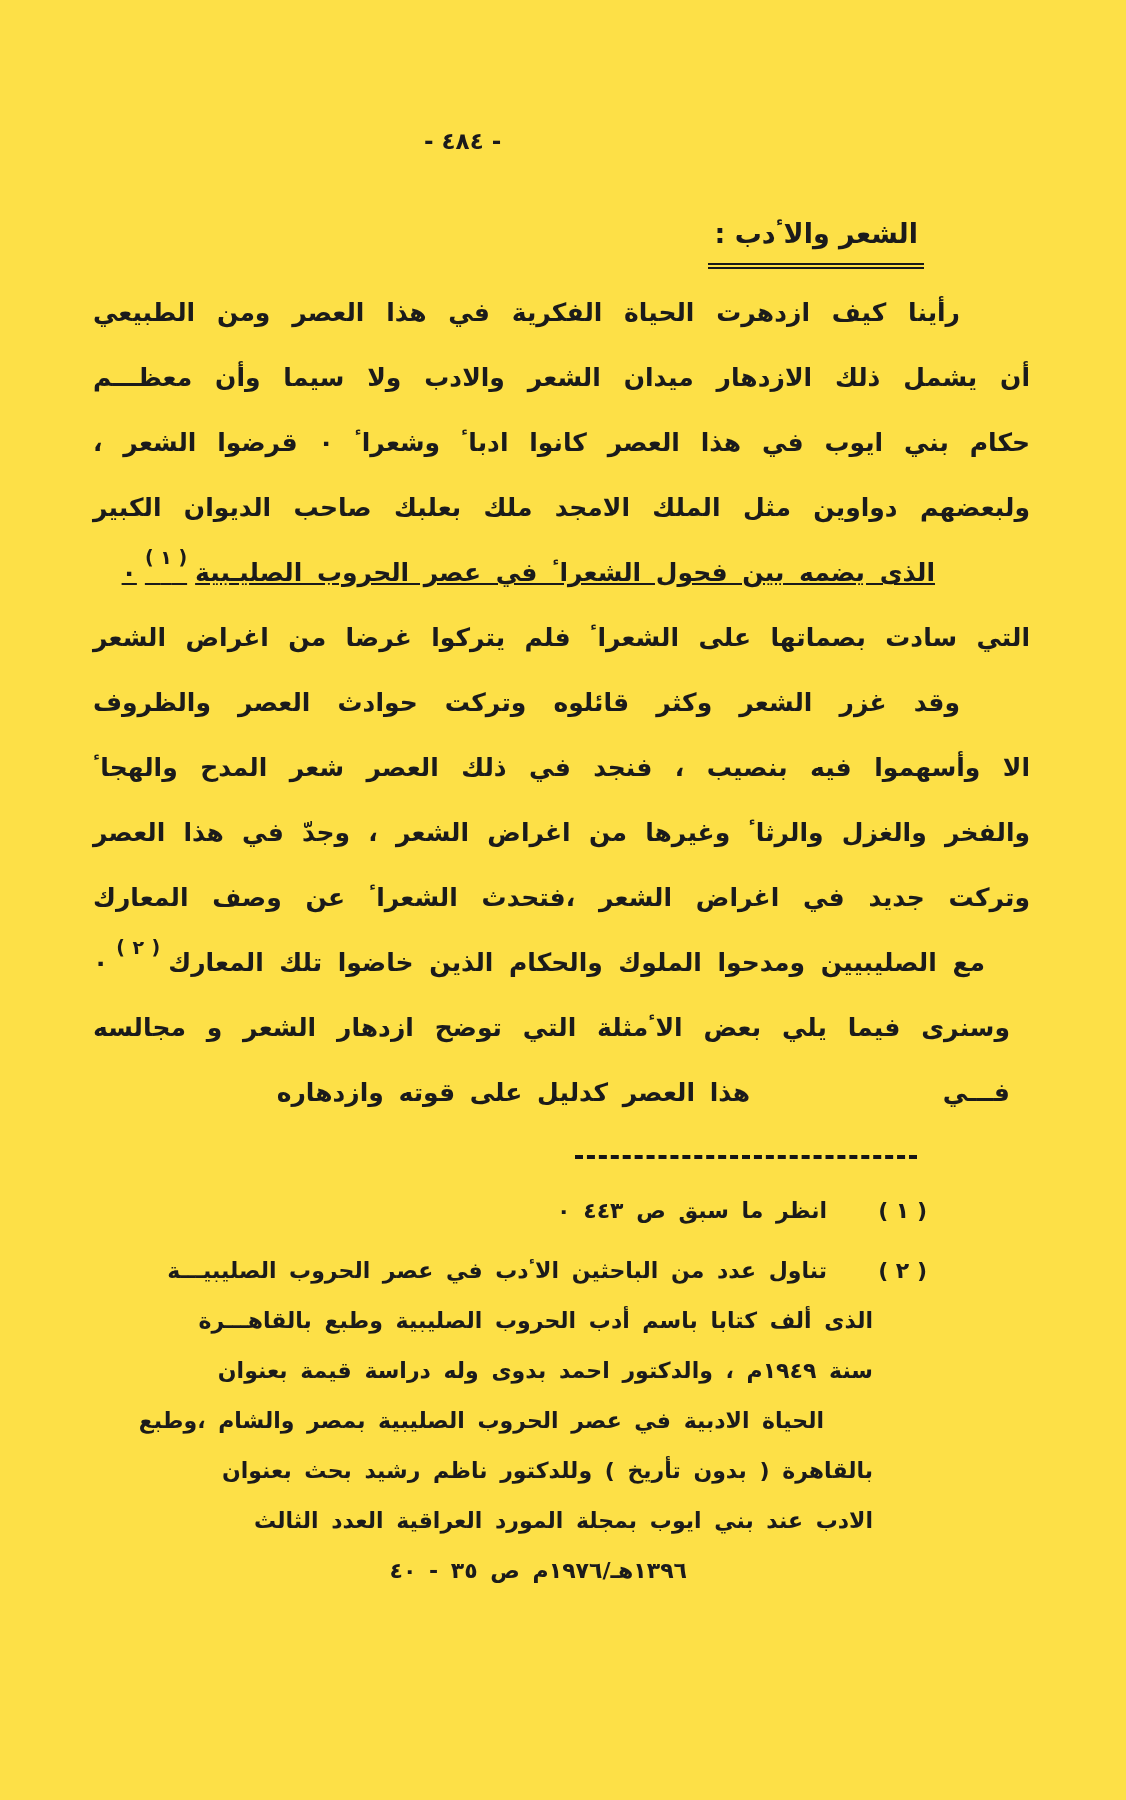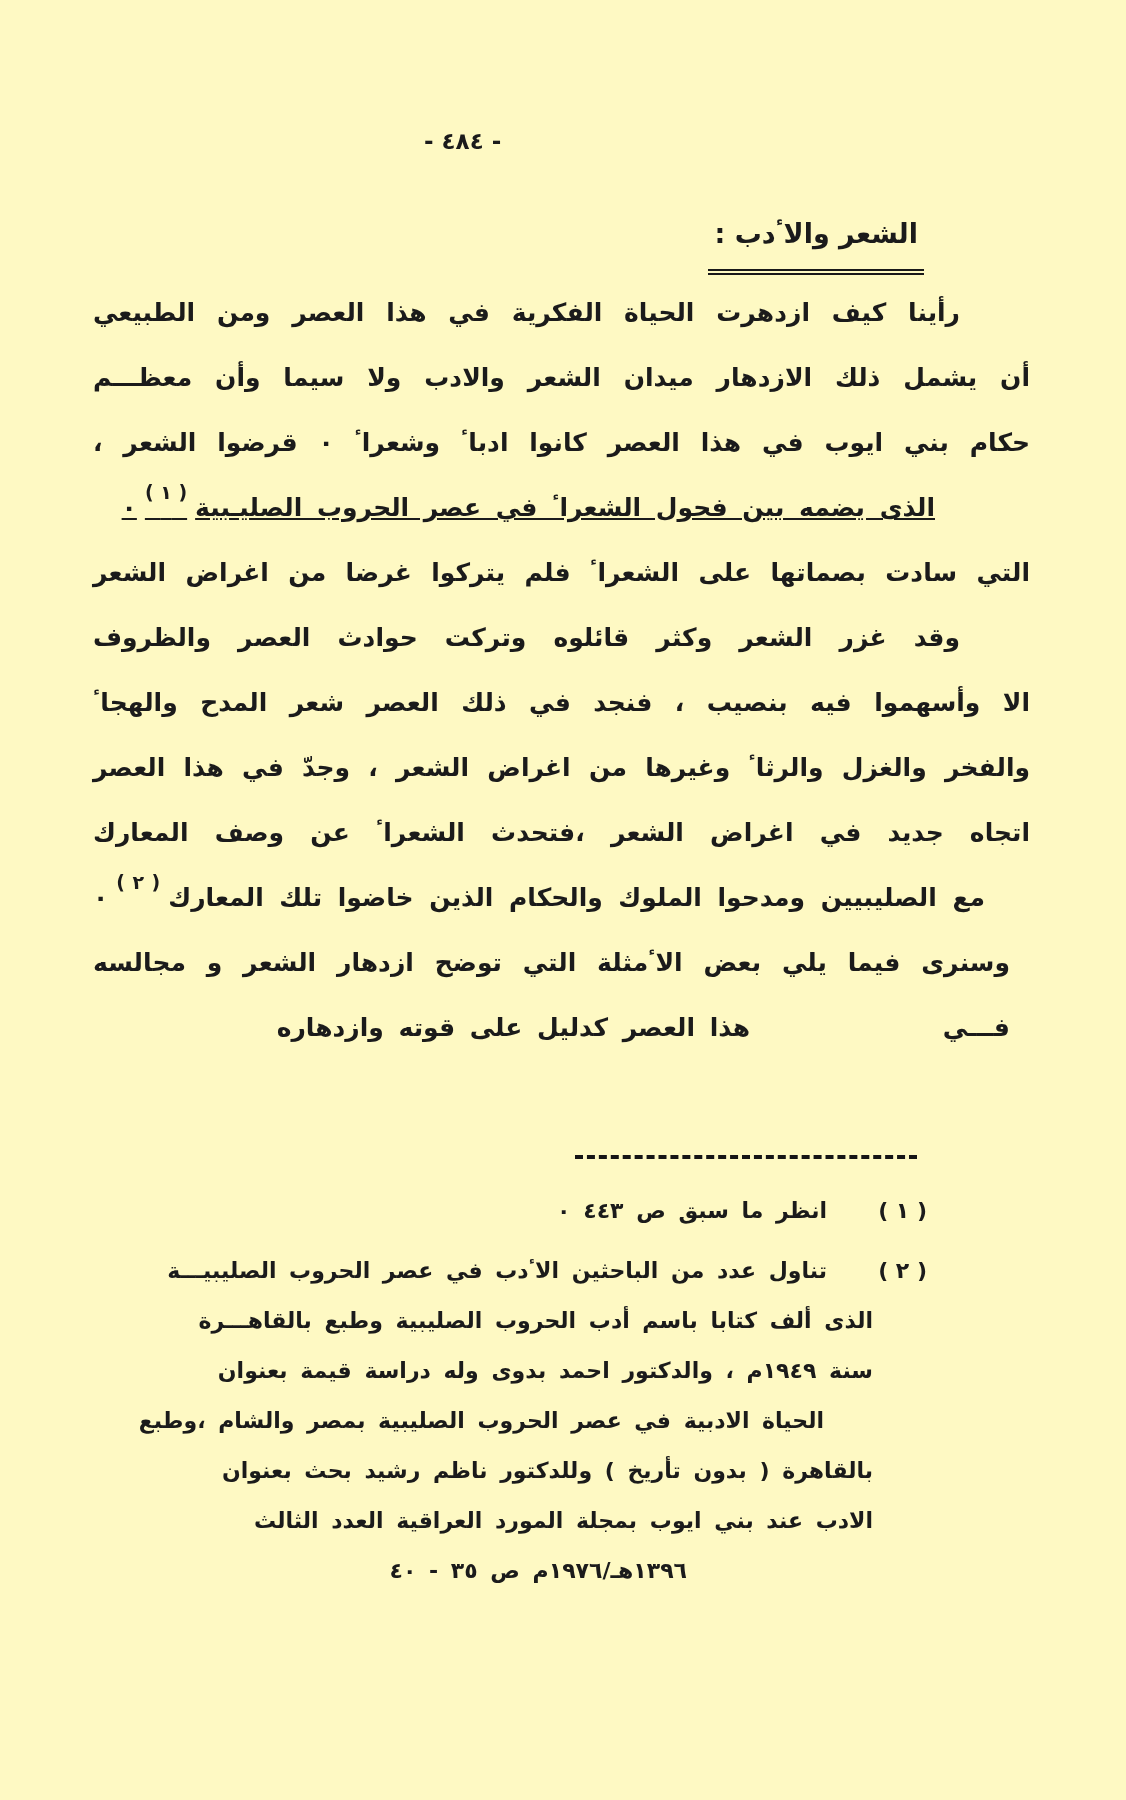--- a/index.html
+++ b/index.html
@@ -1,34 +1,34 @@
 <!DOCTYPE html>
 <html lang="ar"><head>
 <meta charset="utf-8">
 <style>
   html,body{margin:0;padding:0;background:#e8e8e8;}
   .page{
     position:relative;
     width:1126px;height:1800px;
     margin:0 auto;
-    background:#fef9c3;
+    background:#fde047;
     color:#1b1b1b;
     font-family:"DejaVu Sans",sans-serif;
     direction:rtl;
     overflow:hidden;
   }
   .page-number{
     position:absolute;top:128px;left:424px;
     font-size:23px;font-weight:bold;letter-spacing:4px;
     white-space:nowrap;
   }
   .heading{
     position:absolute;top:218px;right:202px;
     font-size:27px;font-weight:bold;
-    padding:0 6px 20px 6px;
+    padding:0 6px 14px 6px;
     border-bottom:6px double #191919;
     white-space:nowrap;
   }
   .body-text{
     position:absolute;top:280px;right:96px;left:93px;
     font-size:25px;font-weight:bold;
     line-height:65px;
     word-spacing:6px;
   }
   .line{
@@ -81,26 +81,27 @@
 <div class="page">
 
   <div class="page-number">- ٤٨٤ -</div>
 
   <div class="heading">الشعر والاٴدب :</div>
 
   <div class="body-text">
     <div class="line pr70">رأينا كيف ازدهرت الحياة الفكرية في هذا العصر ومن الطبيعي</div>
     <div class="line">أن يشمل ذلك الازدهار ميدان الشعر والادب ولا سيما وأن معظـــم</div>
     <div class="line">حكام بني ايوب في هذا العصر كانوا ادباٴ وشعراٴ ٠ قرضوا الشعر ،</div>
+    <div class="line">ولبعضهم دواوين مثل الملك الامجد ملك بعلبك صاحب الديوان الكبير</div>
     <div class="line nat pr95"><span>الذى يضمه بين فحول الشعراٴ في عصر الحروب الصليـبية</span><span class="fnref">( ١ )</span><span>٠</span></div>
     <div class="line">التي سادت بصماتها على الشعراٴ فلم يتركوا غرضا من اغراض الشعر</div>
     <div class="line pr70">وقد غزر الشعر وكثر قائلوه وتركت حوادث العصر والظروف</div>
     <div class="line">الا وأسهموا فيه بنصيب ، فنجد في ذلك العصر شعر المدح والهجاٴ</div>
     <div class="line">والفخر والغزل والرثاٴ وغيرها من اغراض الشعر ، وجدّ في هذا العصر</div>
-    <div class="line">اتجاه جديد في اغراض الشعر ،فتحدث الشعراٴ عن وصف المعارك</div>
+    <div class="line">وتركت جديد في اغراض الشعر ،فتحدث الشعراٴ عن وصف المعارك</div>
     <div class="line pr45"><span>مع الصليبيين ومدحوا الملوك والحكام الذين خاضوا تلك المعارك</span><span class="fnref">( ٢ )</span><span>٠</span></div>
     <div class="line pr20">وسنرى فيما يلي بعض الاٴمثلة التي توضح ازدهار الشعر و مجالسه فـــي</div>
     <div class="line nat pr280">هذا العصر كدليل على قوته وازدهاره</div>
   </div>
 
   <div class="fn-separator"></div>
 
   <div class="footnotes">
 
     <div class="fn-row">

